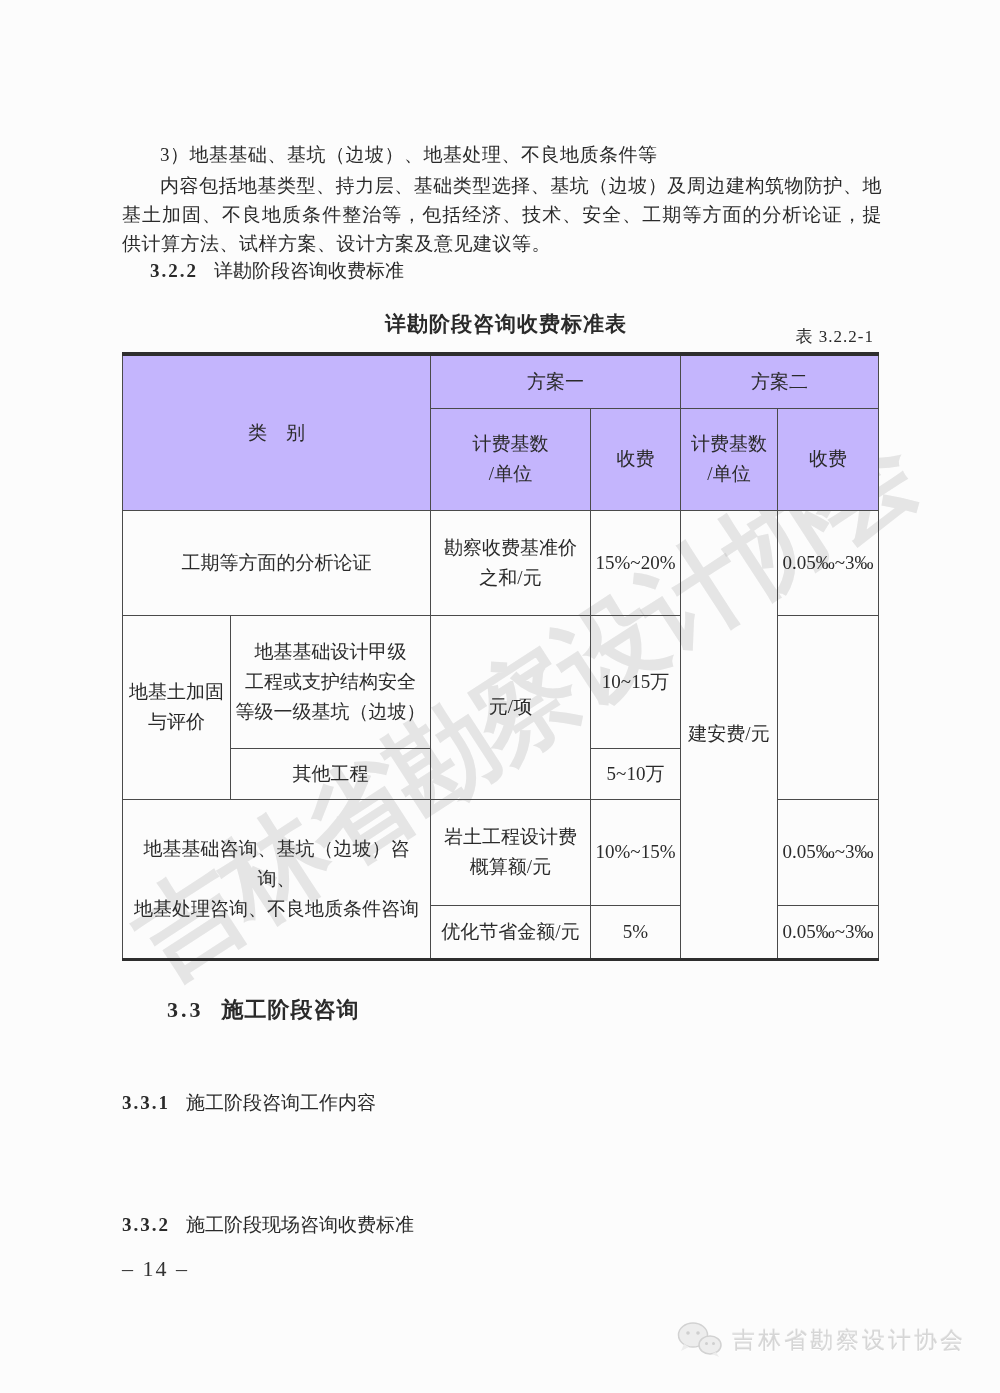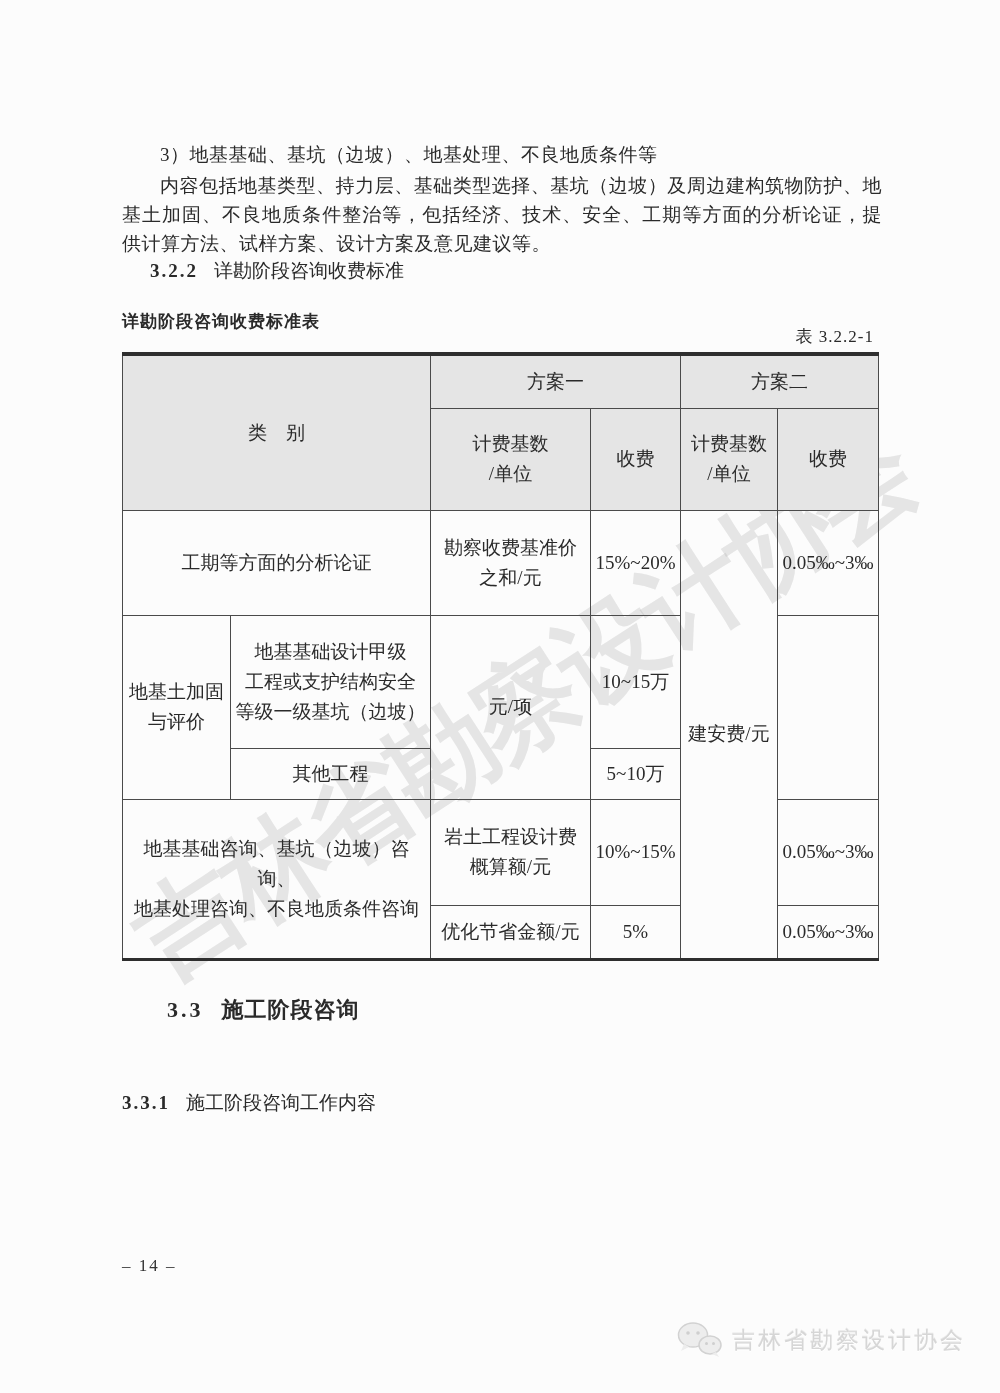--- a/index.html
+++ b/index.html
@@ -23,22 +23,22 @@
   }
   .indent { text-indent:2em; }
   .clause { left:122px; font-size:19px; line-height:29px; }
   .clause .num { font-weight:bold; letter-spacing:2px; margin-right:16px; }
   .h2 { left:122px; font-size:22px; font-weight:bold; letter-spacing:1px; }
   .h2 .num { margin-right:18px; letter-spacing:3px;margin-left:45px; }
 
   
   .caption-wrap { left:122px; top:308px; width:756px; height:42px; }
   .table-title {
-    position:absolute; left:0; right:0; top:2px;
-    font-size:17px; font-weight:bold; letter-spacing:1px;
+    position:absolute; left:12px; right:0; top:2px;
+    text-align:center; font-size:21px; font-weight:bold; letter-spacing:1px;
   }
   .table-label {
     position:absolute; right:4px; bottom:2px;
     font-size:17px; letter-spacing:1px;
   }
 
   
   .fee-table {
     position:absolute; left:122px; top:352px;
     width:756px; height:605px;
@@ -48,39 +48,39 @@
   }
   .fee-table td {
     border:1px solid #4a4a4a;
     text-align:center; vertical-align:middle;
     white-space:pre-line;
     padding:2px 4px;
     line-height:30px;
     background:transparent;
   }
   .fee-table { border-top:4px solid #2e2e2e; border-bottom:3px solid #2e2e2e; }
-  .fee-table tr.hrow td { background:#e5e5e5; }
+  .fee-table tr.hrow td { background:#c4b5fd; }
   .fee-table td.small { letter-spacing:0; }
 
   
   .watermark {
     position:absolute; left:85px; top:622px;
     width:880px; height:170px;
     display:flex; align-items:center; justify-content:center;
     transform:rotate(-33deg);
     font-size:104px; font-weight:bold;
     letter-spacing:-4px;
     color:rgba(175,175,175,0.30);
     z-index:1;
     pointer-events:none;
     white-space:nowrap;
   }
 
   
-  .page-number { left:122px; top:1256px; font-size:17px; letter-spacing:2px; color:#333;text-align:right; }
+  .page-number { left:122px; top:1256px; font-size:22px; letter-spacing:2px; color:#333;text-align:right; }
   .footer {
     left:676px; top:1320px;
     display:flex; align-items:center; gap:8px;
   }
   .footer .org {
     font-size:23px; letter-spacing:3px;
     color:#d6d6d6;
     text-shadow:0 1px 0 #ffffff, 0 -1px 0 #e9e9e9;
   }
 </style>
@@ -172,20 +172,23 @@
 
   <div class="abs h2" style="top:995px;">
     <span class="num">3.3</span><span>施工阶段咨询</span>
   </div>
 
   <div class="abs clause" style="top:1088px;">
     <span class="num">3.3.1</span><span>施工阶段咨询工作内容</span>
   </div>
 
 
+  <div class="abs clause" style="top:1210px;">
+    <span class="num">3.3.2</span><span>施工阶段现场咨询收费标准</span>
+  </div>
 
   <div class="abs page-number">– 14 –</div>
 
   <div class="abs footer">
     <span style="display:inline-block;line-height:0;">
       <svg width="48" height="40" viewBox="0 0 48 40">
         <g fill="#ededed" stroke="#d2d2d2" stroke-width="1.5">
           <ellipse cx="17" cy="15" rx="14.5" ry="12"></ellipse>
           <path d="M8 24 L5 31 L13 27 Z" stroke="none"></path>
           <ellipse cx="34" cy="25" rx="11" ry="9"></ellipse>

